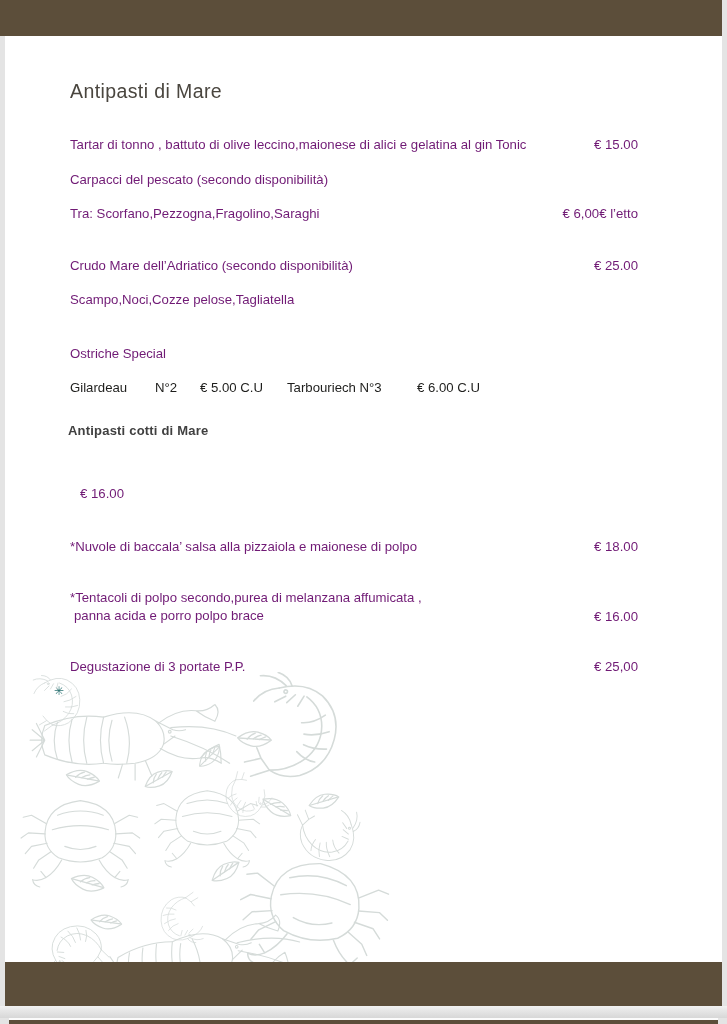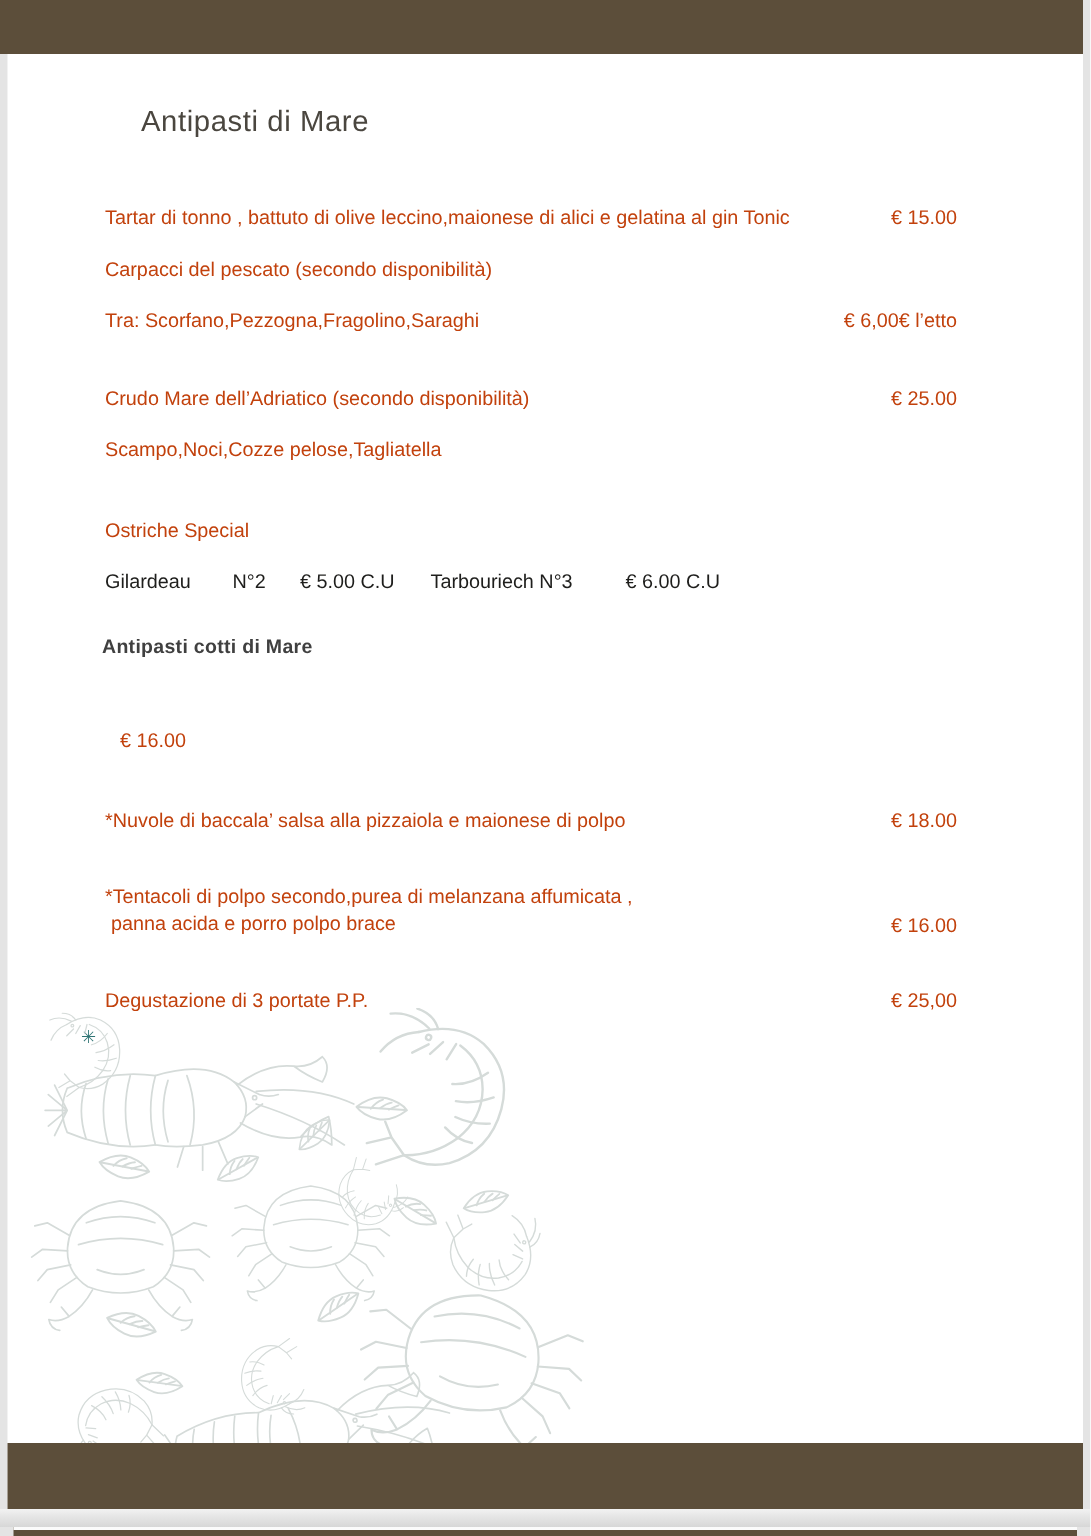--- a/index.html
+++ b/index.html
@@ -21,31 +21,31 @@
   }
   .page-gap {
     position:absolute; left:0; top:1006px; width:727px; height:12px;
     background:linear-gradient(#f2f2f2 0%, #e6e6e6 40%, #d7d7d7 100%);
   }
   .next-page-band {
     position:absolute; left:9px; top:1018px; width:709px; height:6px;
     border-top:2px solid #fbfbfb;
   }
   .menu-title {
-    position:absolute; left:70px; top:70px;
-    font-size:19.5px; letter-spacing:0.4px; color:#4a463f;margin-left:24px;
+    position:absolute; left:70px; top:80px;
+    font-size:19.5px; letter-spacing:0.4px; color:#4a463f;
   }
   .section2-title {
     position:absolute; left:68px; top:423px;
     font-size:13px; font-weight:bold; letter-spacing:0.2px; color:#404040;
   }
   .row {
     position:absolute; left:70px; width:568px;
     display:flex; justify-content:space-between; align-items:flex-start;
-    font-size:13.2px; color:#c2410c; line-height:15px;
+    font-size:13.2px; color:#701a75; line-height:15px;
   }
   .row .item-price { white-space:nowrap; padding-left:10px; }
   .row.two-line { align-items:flex-end; }
   .row.two-line .item-name { line-height:17.5px; }
   .row.two-line .line2 { padding-left:4px; }
   .oyster-row {
     position:absolute; left:70px; top:380px; width:568px; height:16px;
     font-size:13.2px; color:#1e1e1c;
   }
   .oyster-row span { position:absolute; top:0; white-space:nowrap; }

